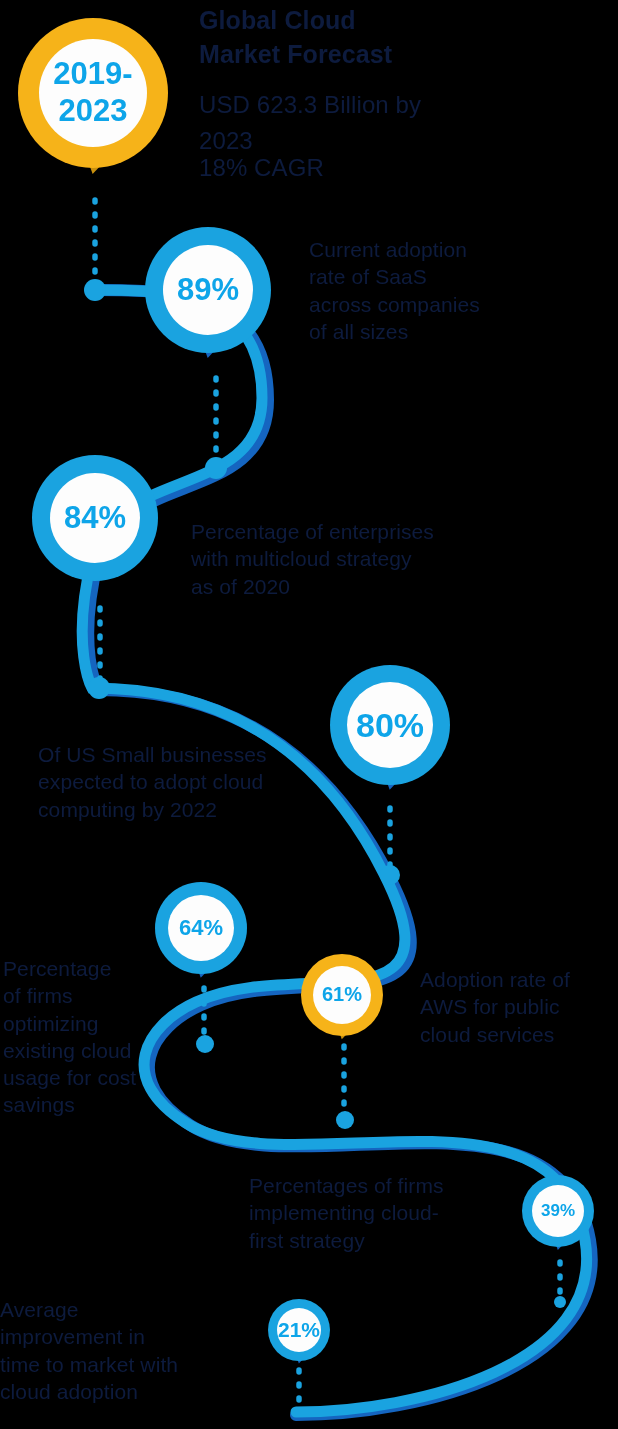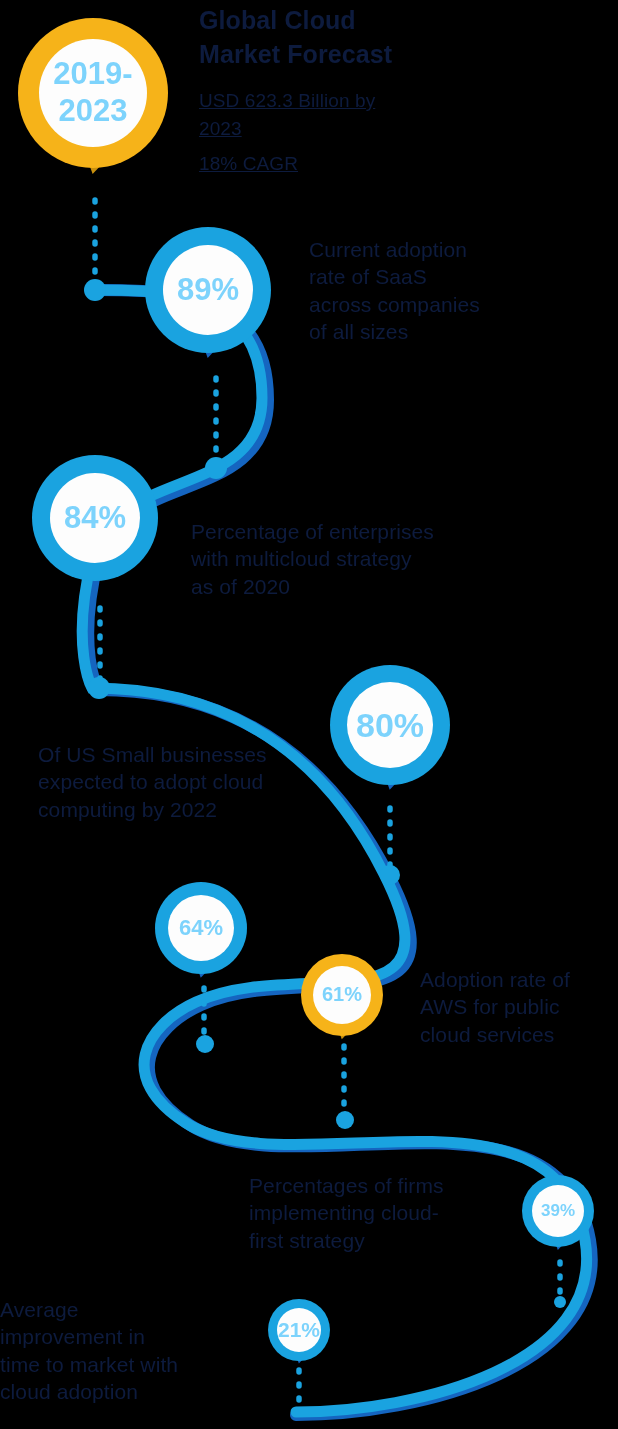--- a/index.html
+++ b/index.html
@@ -15,26 +15,26 @@
 
   .cap{
     position:absolute;
     color:#0d1b3e;
     font-weight:400;
     line-height:1.30;
     letter-spacing:.1px;
     white-space:pre-line;
   }
   .cap.big{font-size:25px;font-weight:700;line-height:1.35;}
-  .cap.sub{font-size:19px;font-weight:500;line-height:1.48;text-decoration:underline;}
+  .cap.sub{font-size:24px;font-weight:500;line-height:1.48;}
   .cap.body{font-size:21px;}
 
   .pinlabel{
     position:absolute;
-    color:#7dd3fc;
+    color:#0ea5e9;
     font-weight:600;
     text-align:center;
     line-height:1.18;
     white-space:pre-line;
     pointer-events:none;
   }
 </style>
 </head>
 <body>
 
@@ -144,20 +144,26 @@
 of all sizes</div>
 
   <div class="cap body" style="left:191px;top:518px;width:340px;">Percentage of enterprises
 with multicloud strategy
 as of 2020</div>
 
   <div class="cap body" style="left:38px;top:741px;width:340px;">Of US Small businesses
 expected to adopt cloud
 computing by 2022</div>
 
+  <div class="cap body" style="left:3px;top:955px;width:185px;">Percentage
+of firms
+optimizing
+existing cloud
+usage for cost
+savings</div>
 
   <div class="cap body" style="left:420px;top:966px;width:205px;">Adoption rate of
 AWS for public
 cloud services</div>
 
   <div class="cap body" style="left:249px;top:1172px;width:290px;">Percentages of firms
 implementing cloud-
 first strategy</div>
 
   <div class="cap body" style="left:0;top:1296px;width:245px;">Average

